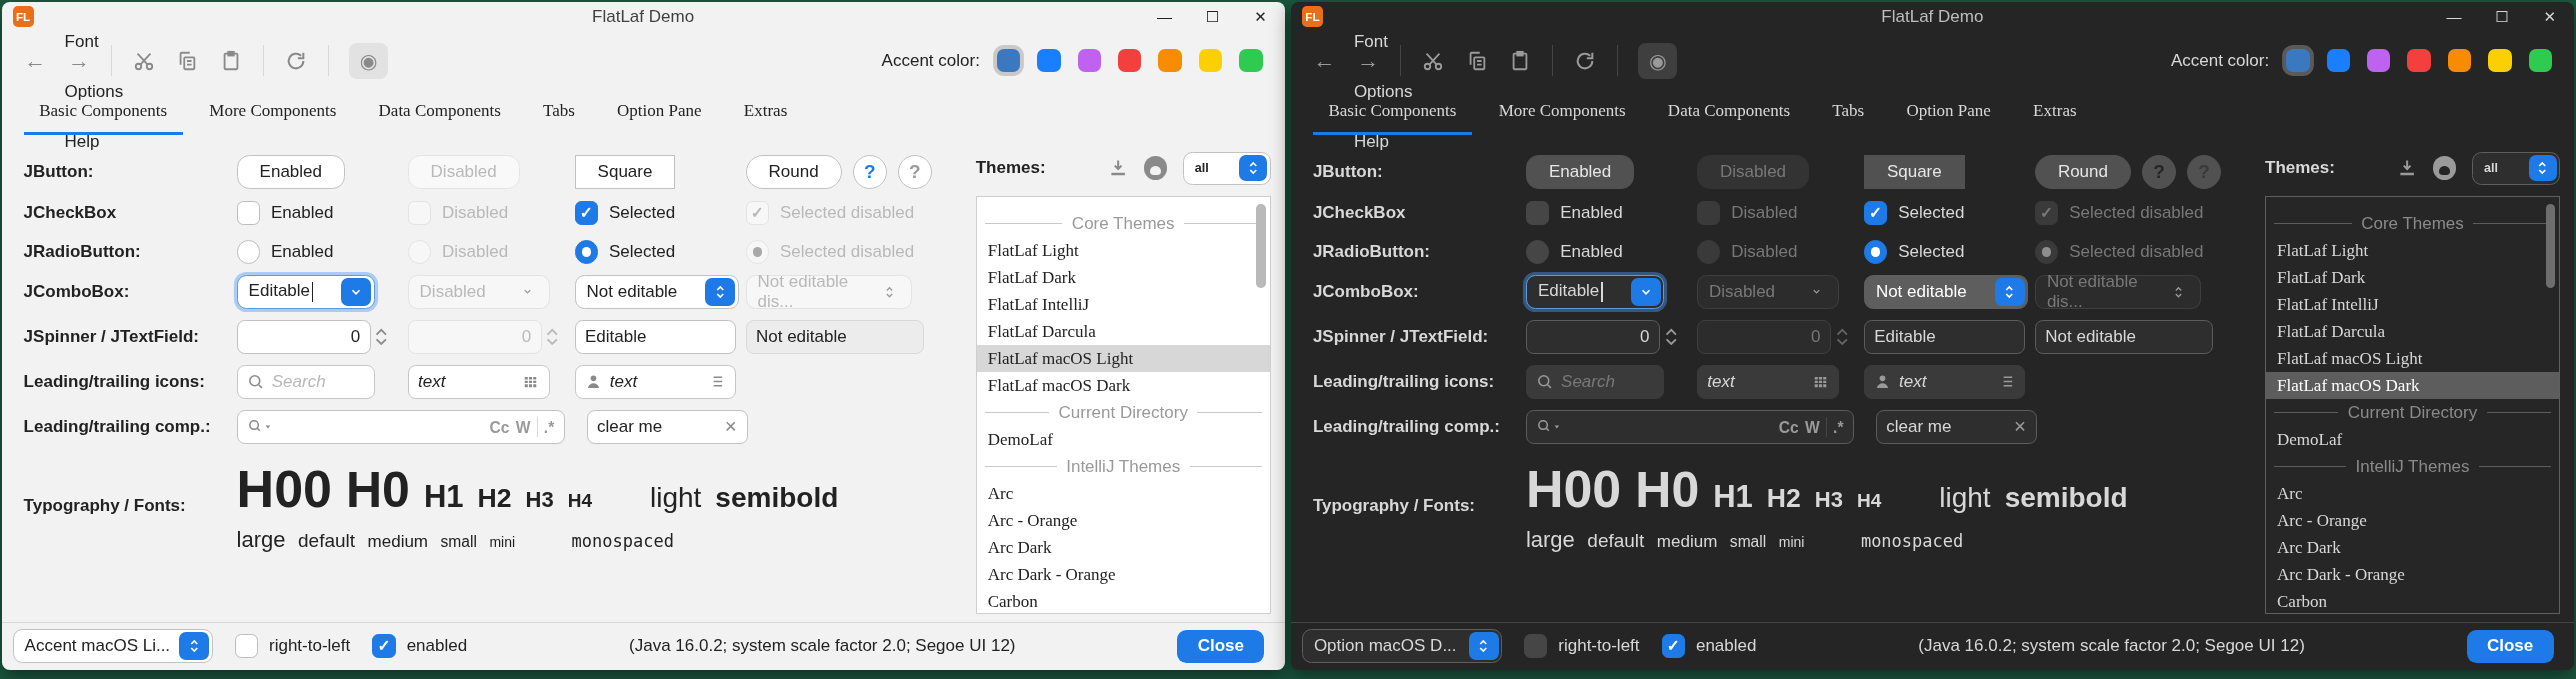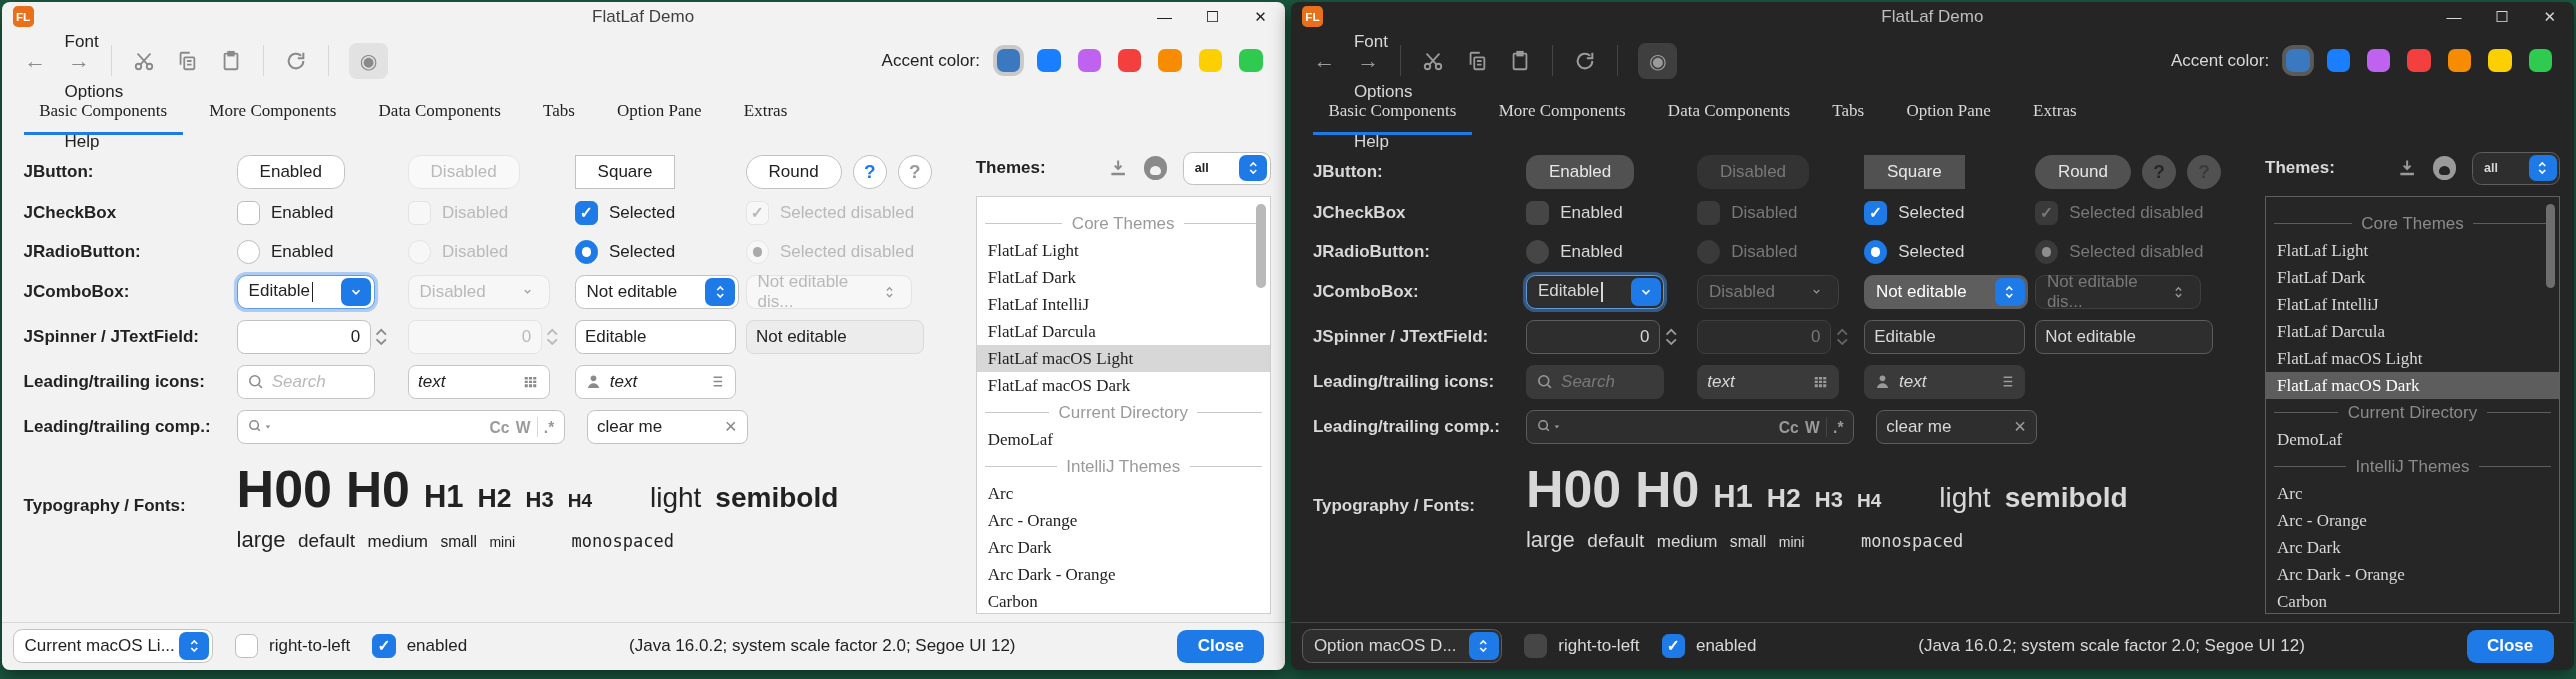--- a/index.html
+++ b/index.html
@@ -514,21 +514,21 @@
           <div class="titem">Arc Dark - Orange</div>
           <div class="titem">Carbon</div>
           <div class="titem">Cobalt 2</div>
           <div class="scrollthumb"></div>
         </div>
       </div>
     </div>
 
     <div class="bottombar">
       <span class="combo ro lafcombo" style="background:var(--ctl-bg); color:var(--fg);">
-        <span class="val">Current macOS Li...</span>
+        <span class="val">Accent macOS Li...</span>
         <span class="arrowbtn">
           <svg width="12.5" height="14" viewBox="0 0 24 28" fill="none" stroke="currentColor" stroke-width="3.4">
             <path d="M6 10l6-6 6 6"></path>
             <path d="M6 18l6 6 6-6"></path>
           </svg>
         </span>
       </span>
       <span class="cell">
         <span class="cb"></span>
         <span>right-to-left</span>

